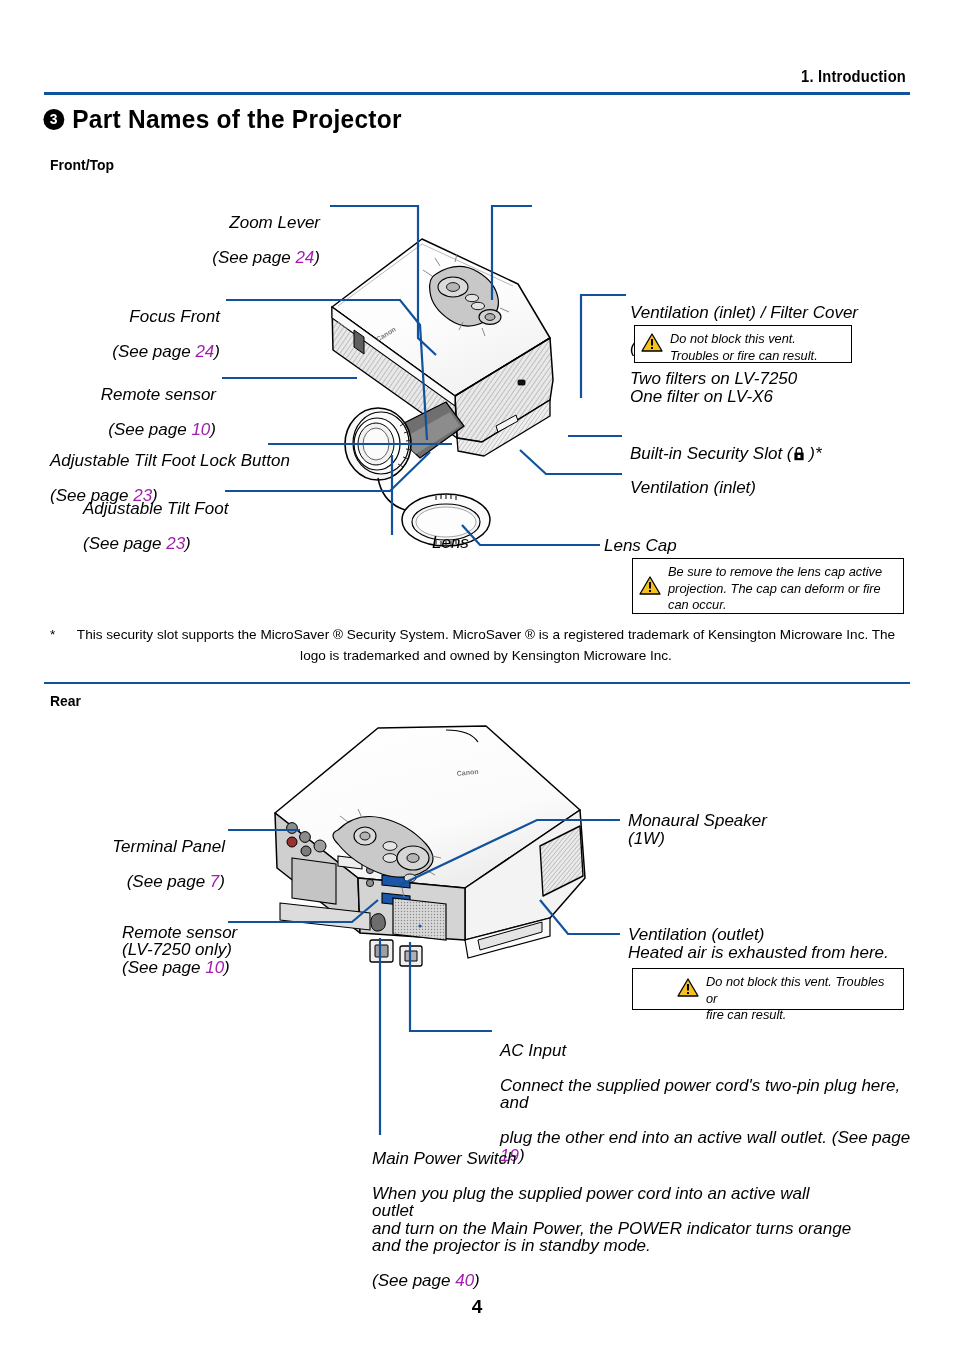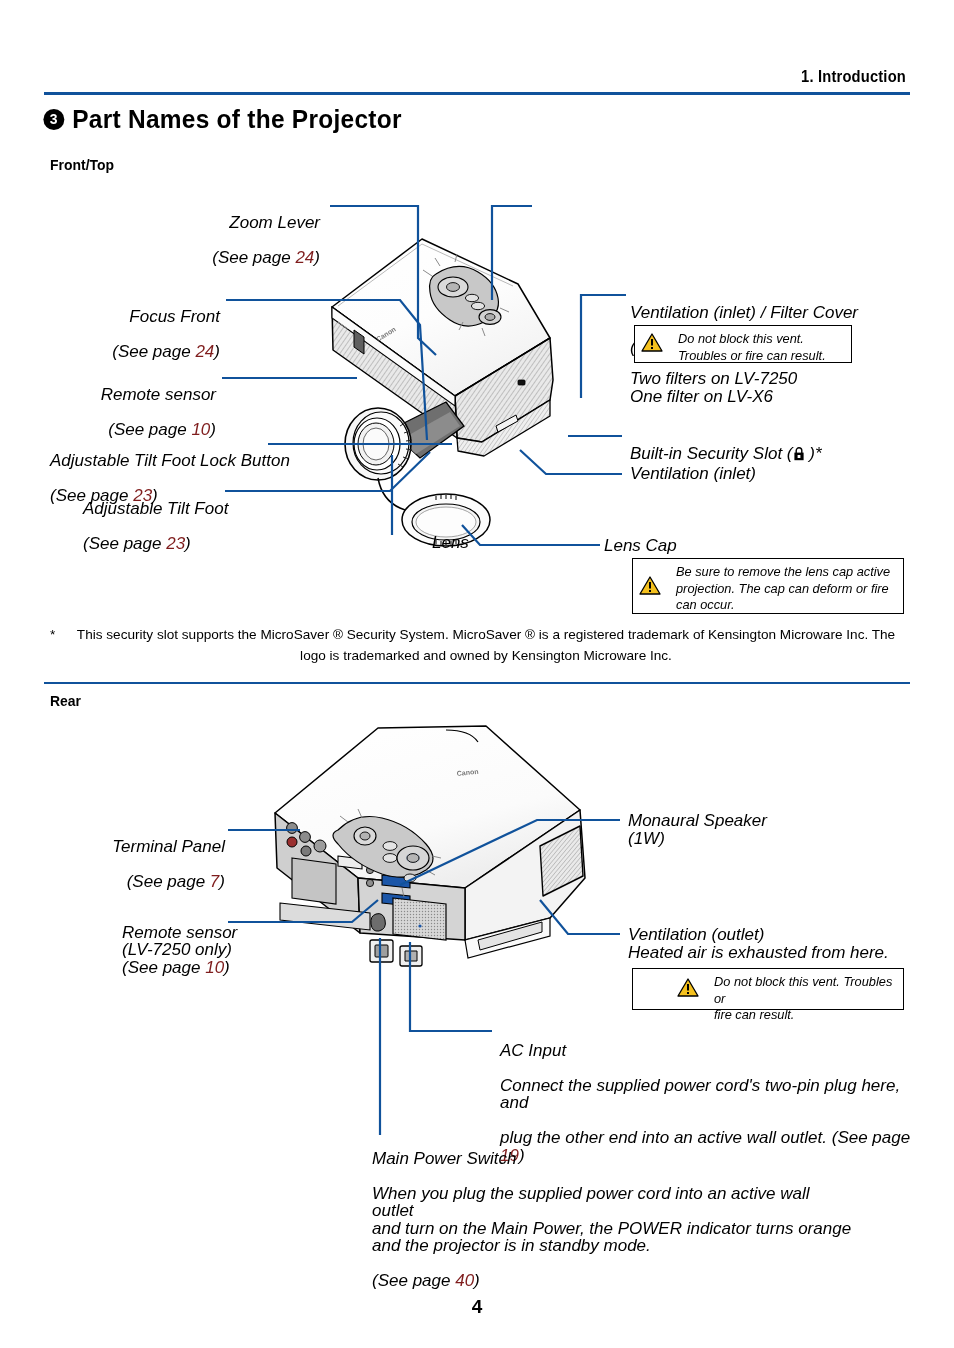--- a/index.html
+++ b/index.html
@@ -36,30 +36,30 @@
     transform:scaleX(.93);transform-origin:left center;
   }
   .rule-mid{position:absolute;left:44px;right:44px;height:2px;background:#10529b;}
 
   
   .cal{
     position:absolute;font-style:italic;font-size:17px;line-height:17.5px;
     white-space:pre-line;
   }
   .cal.r{text-align:right;}
-  .pg{color:#7f1d1d;}
+  .pg{color:#a21caf;}
 
   .body-txt{
     position:absolute;font-size:13.6px;line-height:21px;
   }
 
   
   .warn{
     position:absolute;border:1.3px solid #000;background:#fff;
-    display:flex;align-items:flex-start;gap:15px;
+    display:flex;align-items:flex-start;gap:7px;
     padding:5px 8px 5px 6px;box-sizing:border-box;
   }
   .warn .tri{flex:0 0 auto;margin-top:2px;}
   .warn .wtxt{
     font-style:italic;font-size:12.8px;line-height:16.5px;white-space:pre-line;
   }
 
   
   .leads{position:absolute;inset:0;pointer-events:none;}
 
@@ -271,21 +271,21 @@
 One filter on LV-X6</div>
 
   <div class="cal" style="left:630px;top:427px;width:300px;">
     <span>Built-in Security Slot (</span><svg width="12" height="14" viewBox="0 0 12 14" style="vertical-align:-2px;">
       <path d="M3.2,6 L3.2,3.6 a2.8,2.8 0 0 1 5.6,0 L8.8,6" fill="none" stroke="#000" stroke-width="1.4"></path>
       <rect x="1.4" y="5.6" width="9.2" height="7.6" fill="#000"></rect>
       <rect x="4.6" y="8" width="2.8" height="3" fill="#fff"></rect>
     </svg><span> )*</span>
   </div>
 
-  <div class="cal" style="left:630px;top:465px;width:300px;">Ventilation (inlet)</div>
+  <div class="cal" style="left:630px;top:479px;width:300px;">Ventilation (inlet)</div>
 
   <div class="cal" style="left:604px;top:537px;width:300px;">Lens Cap</div>
 
   <div class="warn" style="left:632px;top:558px;width:272px;height:56px;">
     <svg class="tri" width="22" height="19" viewBox="0 0 22 19" style="margin-top:12px;">
       <path d="M11,1 L21,18 L1,18 Z" fill="#f5c11e" stroke="#000" stroke-width="1.3" stroke-linejoin="round"></path>
       <rect x="10" y="6" width="2" height="6.5" fill="#000"></rect>
       <rect x="10" y="14" width="2" height="2" fill="#000"></rect>
     </svg>
     <div class="wtxt">Be sure to remove the lens cap active

